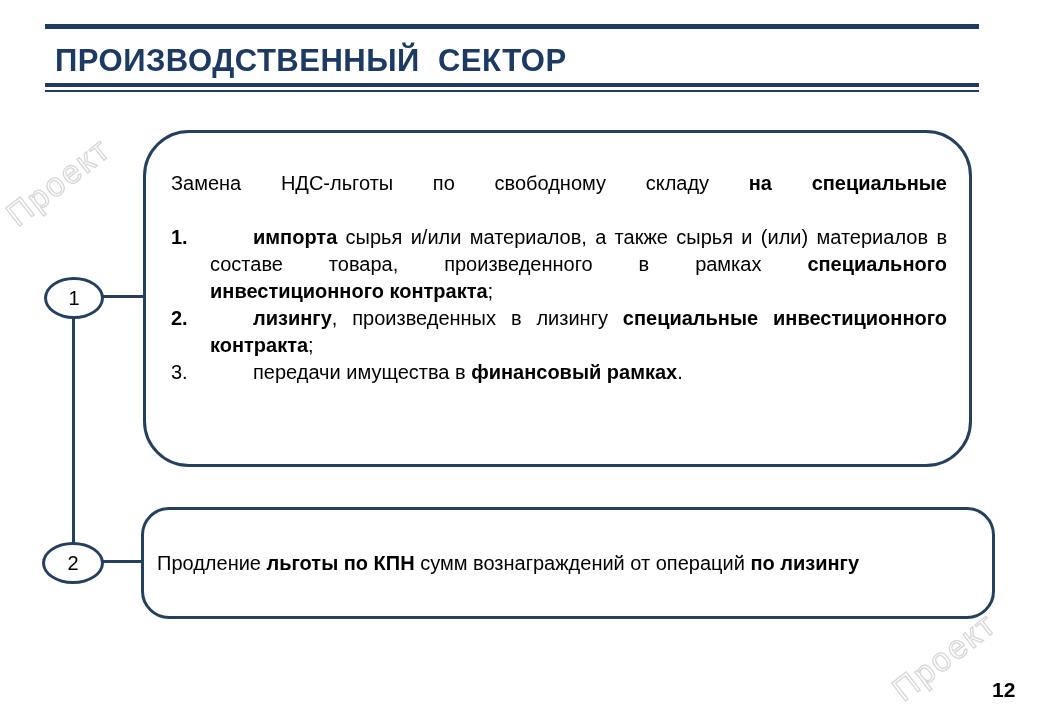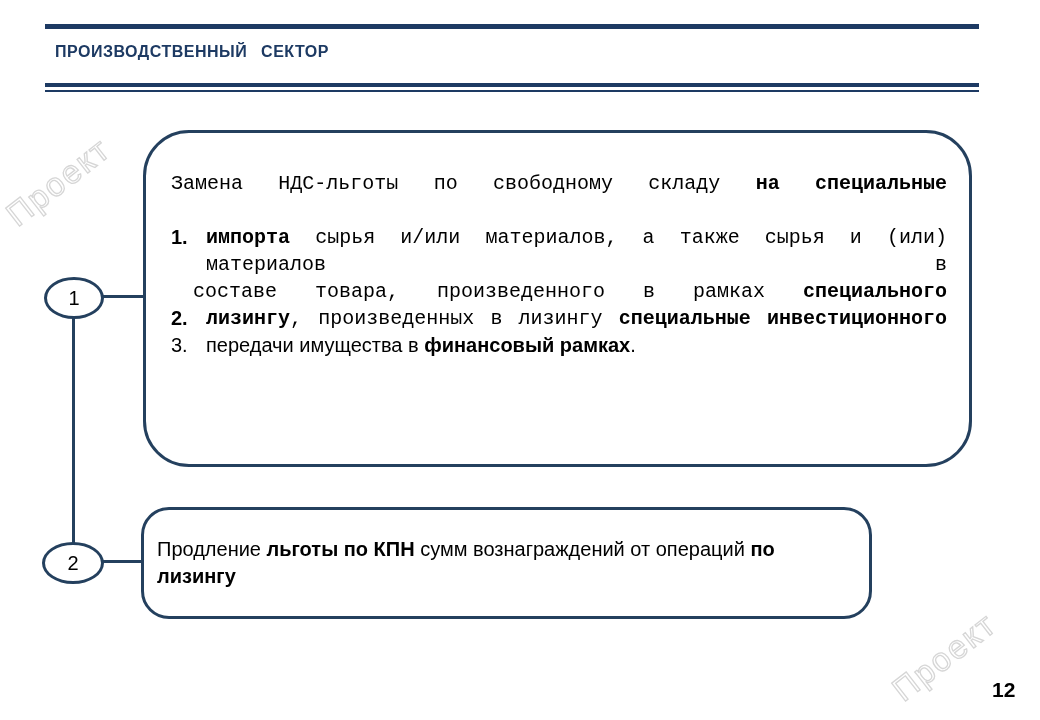--- a/index.html
+++ b/index.html
@@ -3,43 +3,43 @@
 <meta charset="utf-8">
 <style>
   html,body{margin:0;padding:0;}
   body{
     width:1040px;height:720px;position:relative;overflow:hidden;
     background:#ffffff;font-family:"Liberation Sans",sans-serif;color:#000;
   }
   
   .top-bar{position:absolute;left:45px;top:24px;width:934px;height:5px;background:#1d3a63;}
   .slide-title{
-    position:absolute;left:55px;top:43px;font-size:16px;font-weight:bold;
+    position:absolute;left:55px;top:43px;font-size:31px;font-weight:bold;
     color:#1d3a63;letter-spacing:0.5px;word-spacing:9px;white-space:nowrap;
   }
   .rule-thick{position:absolute;left:45px;top:83px;width:934px;height:4px;background:#1d3a63;}
   .rule-thin{position:absolute;left:45px;top:90px;width:934px;height:2px;background:#1d3a63;}
   
   .box{
     position:absolute;background:#fff;border:3px solid #24405e;box-sizing:border-box;
     font-size:20px;line-height:27px;color:#000;
   }
   .box1{left:143px;top:130px;width:829px;height:337px;border-radius:46px;padding:37px 22px 0 25px;}
   .box2{
-    left:141px;top:507px;width:731px;height:112px;border-radius:28px;
+    left:141px;top:507px;width:854px;height:112px;border-radius:28px;
     display:flex;align-items:center;padding:0 16px 0 13px;
   }
   
   .line{line-height:27px;}
   .spacer{height:27px;}
   .num-line{display:flex;}
   .num{flex:0 0 35px;}
-  .txt{flex:1;}
-  .ind{margin-left:22px;}
-  .jl{text-align:justify;text-align-last:justify;font-family:Liberation Mono, monospace;}
+  .txt{flex:1;margin-left:47px;}
+  .ind{margin-left:39px;}
+  .jl{text-align:justify;text-align-last:justify;}
   .b{font-weight:bold;}
   .r{font-weight:normal;}
   
   .badge{
     position:absolute;background:#fff;border:3px solid #24405e;border-radius:50%;
     box-sizing:border-box;display:flex;align-items:center;justify-content:center;
     font-size:20px;color:#000;
   }
   .badge1{left:44px;top:277px;width:60px;height:42px;}
   .badge2{left:42px;top:542px;width:62px;height:42px;}
@@ -69,24 +69,26 @@
 
 <div class="box box1">
   <div>
       <div class="line jl"><span class="r">Замена НДС-льготы по свободному складу </span><span class="b">на специальные</span></div>
       <div class="spacer"></div>
       <div class="line num-line">
         <span class="num b">1.</span>
         <div class="txt jl"><span class="b">импорта</span><span class="r"> сырья и/или материалов, а также сырья и (или) материалов в</span></div>
       </div>
       <div class="line ind jl"><span class="r">составе товара, произведенного в рамках </span><span class="b">специального</span></div>
+      <div class="line ind"><span class="b">инвестиционного контракта</span><span class="r">;</span></div>
       <div class="line num-line">
         <span class="num b">2.</span>
         <div class="txt jl"><span class="b">лизингу</span><span class="r">, произведенных в лизингу </span><span class="b">специальные инвестиционного</span></div>
       </div>
+      <div class="line ind"><span class="b">контракта</span><span class="r">;</span></div>
       <div class="line num-line">
         <span class="num r">3.</span>
         <div class="txt"><span class="r">передачи имущества в </span><span class="b">финансовый рамках</span><span class="r">.</span></div>
       </div>
     </div>
 </div>
 
 <div class="box box2">
   <div><span class="r">Продление </span><span class="b">льготы по КПН</span><span class="r"> сумм вознаграждений от операций </span><span class="b">по лизингу</span></div>
 </div>

